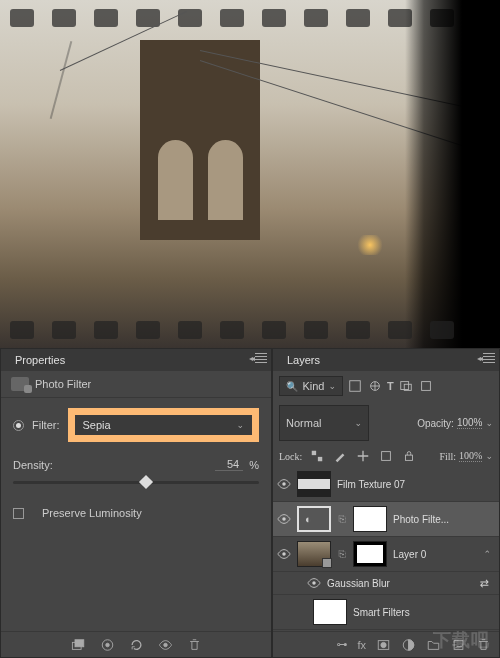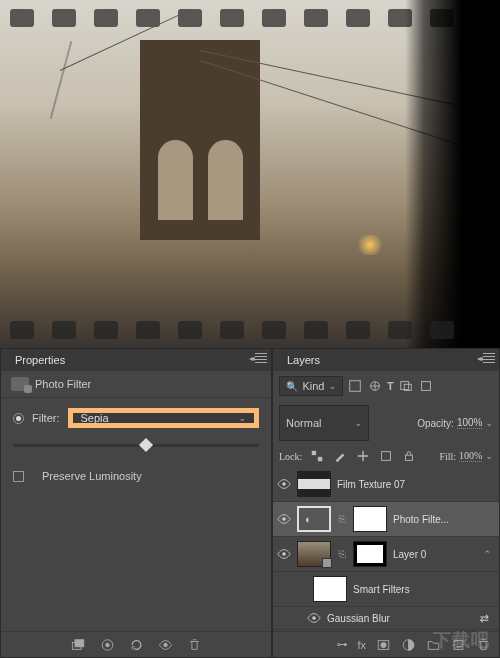--- a/index.html
+++ b/index.html
@@ -32,21 +32,21 @@
 .menu-icon span { height: 1px; background: #aaa; }
 
 .prop-header { display: flex; align-items: center; gap: 6px; padding: 6px 10px; border-bottom: 1px solid #383838; }
 .adj-icon { width: 18px; height: 14px; background: #666; border-radius: 2px; position: relative; }
 .adj-icon::after { content: ''; position: absolute; right: -3px; bottom: -2px; width: 8px; height: 8px; background: #888; border-radius: 2px; }
 
 .prop-body { padding: 10px 12px; flex: 1; }
 .radio-row { display: flex; align-items: center; gap: 8px; margin-bottom: 10px; }
 .radio { width: 11px; height: 11px; border: 1px solid #999; border-radius: 50%; display: inline-flex; align-items: center; justify-content: center; }
 .radio.on::after { content: ''; width: 5px; height: 5px; background: #ddd; border-radius: 50%; }
-.select-box { flex: 1; background: #3a3a3a; border: 5px solid #fdba74; height: 20px; display: flex; align-items: center; justify-content: space-between; padding: 0 8px; color: #ddd; }
+.select-box { flex: 1; background: #3a3a3a; border: 7px solid #fdba74; height: 34px; display: flex; align-items: center; justify-content: space-between; padding: 0 8px; color: #ddd; }
 .chev { font-size: 9px; color: #aaa; }
 .swatch { width: 28px; height: 22px; border: 1px solid #222; }
 
 .density-row { display: flex; align-items: center; justify-content: space-between; margin-top: 16px; }
 .density-val { display: flex; align-items: center; gap: 6px; }
 .density-val .num { border-bottom: 1px solid #666; padding: 0 4px; min-width: 28px; text-align: right; }
 .slider { position: relative; height: 16px; margin-top: 4px; }
 .slider-track { position: absolute; top: 6px; left: 0; right: 0; height: 3px; background: #333; border-radius: 2px; }
 .slider-thumb { position: absolute; top: 2px; width: 10px; height: 10px; background: #ddd; transform: translateX(-50%) rotate(45deg); }
 
@@ -146,20 +146,27 @@
       <span class="adj-icon"></span>
       <span>Photo Filter</span>
     </div>
     <div class="prop-body">
       <div class="radio-row">
         <span class="radio on"></span>
         <span>Filter:</span>
         <div class="select-box">
           <span>Sepia</span>
           <span class="chev">⌄</span>
+        </div>
+      </div>
+      <div class="density-row">
+        <span>Density:</span>
+        <div class="density-val">
+          <span class="num">54</span>
+          <span>%</span>
         </div>
       </div>
       <div class="slider">
         <div class="slider-track"></div>
         <div class="slider-thumb" style="left:54%;"></div>
       </div>
       <div class="checkbox-row">
         <span class="checkbox"></span>
         <span>Preserve Luminosity</span>
       </div>
@@ -290,34 +297,34 @@
             <span class="smart-badge"></span>
           </div>
         <span class="link-ico">⎘</span>
         <div class="thumb" style="background:#000;">
             <div style="position:absolute;left:3px;top:3px;right:3px;bottom:3px;background:#fff;"></div>
           </div>
         <span class="lname">Layer 0</span>
         <span class="chev" style="margin-left:auto;margin-right:4px;">⌃</span>
       </div>
 
-      <div class="layer indent1">
-        <span class="eye" style="visibility:hidden;"></span>
-        <div class="thumb mask"></div>
-        <span class="lname">Smart Filters</span>
-      </div>
-
       <div class="layer indent2">
         <span class="eye"><svg viewBox="0 0 16 16">
               <path d="M1 8s3-5 7-5 7 5 7 5-3 5-7 5-7-5-7-5z" fill="none" stroke="#ccc"></path>
               <circle cx="8" cy="8" r="2"></circle>
             </svg></span>
         <span class="lname">Gaussian Blur</span>
         <span style="margin-left:auto;margin-right:6px;font-size:11px;">⇄</span>
       </div>
+
+      <div class="layer indent1">
+        <span class="eye" style="visibility:hidden;"></span>
+        <div class="thumb mask"></div>
+        <span class="lname">Smart Filters</span>
+      </div>
     </div>
 
     <div class="layers-footer">
       <span style="color:#aaa;">⊶</span>
       <span style="color:#aaa;">fx</span>
       <svg class="foot-icon" viewBox="0 0 16 16">
           <rect x="2" y="3" width="12" height="10" fill="none" stroke="#aaa"></rect>
           <circle cx="8" cy="8" r="3" fill="#aaa"></circle>
         </svg>
       <svg class="foot-icon" viewBox="0 0 16 16">

